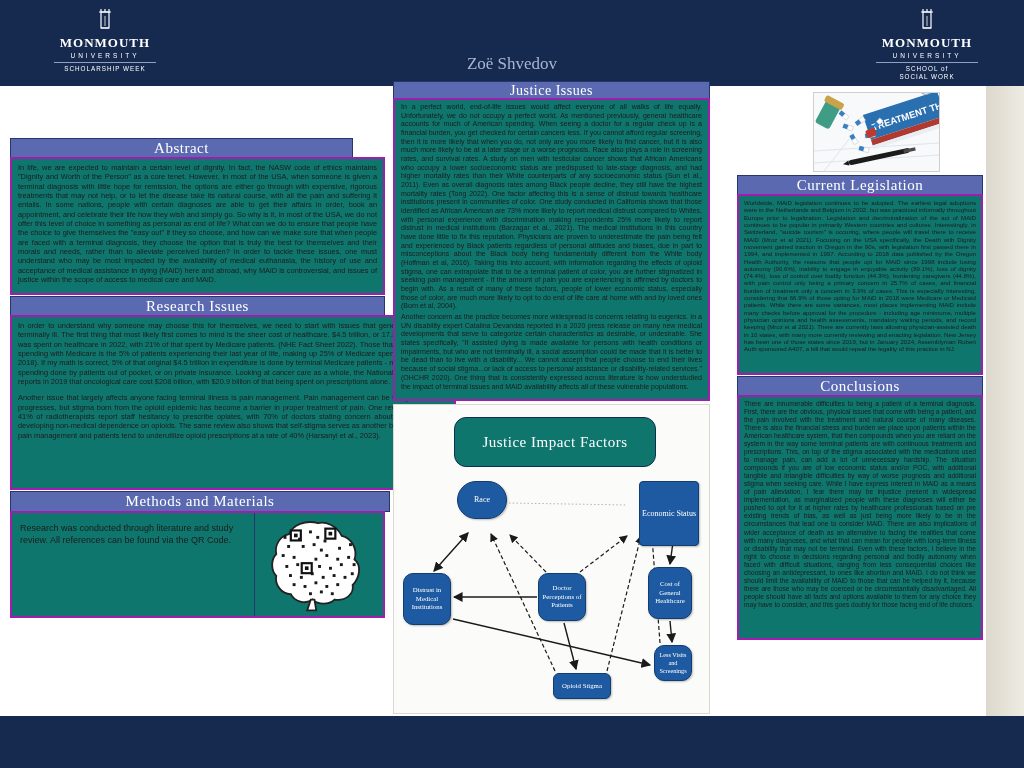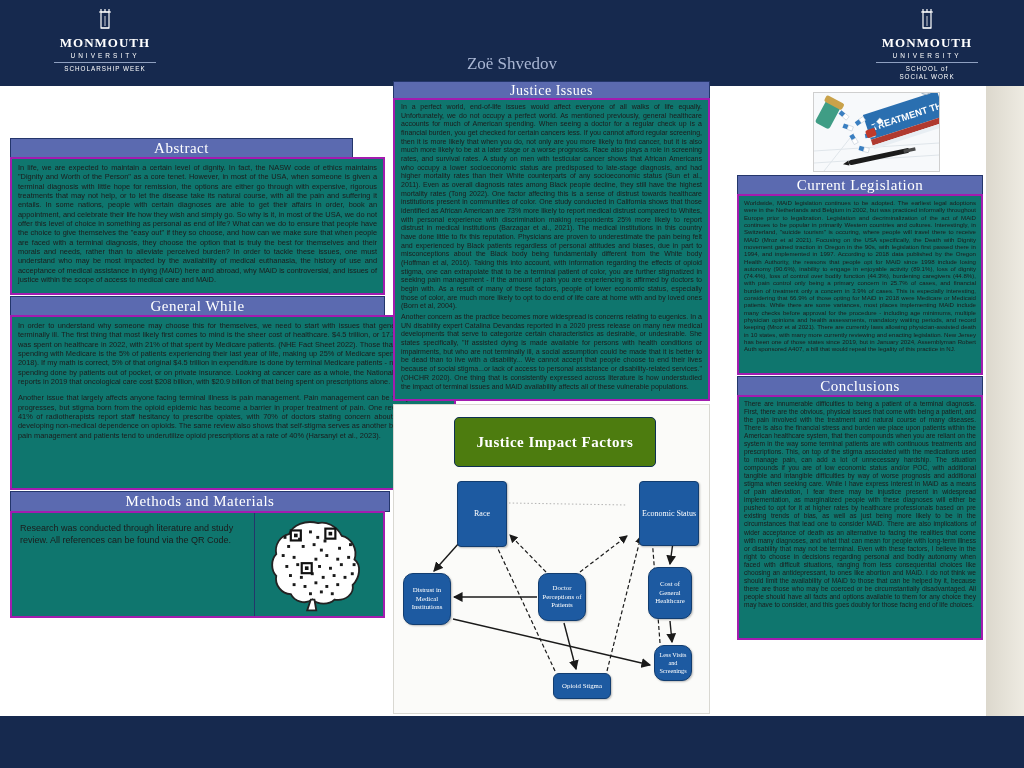--- a/index.html
+++ b/index.html
@@ -33,23 +33,23 @@
   .leg-col{font-size:6.1px;line-height:1.2;padding:3px 5px;}
   .con-col{font-size:6.6px;line-height:1.22;padding:3px 5px;}
   
   .methods-body{display:flex;padding:0;text-align:left;}
   .methods-text{flex:1;padding:10px 8px;font-size:9px;line-height:1.3;}
   .methods-img{width:128px;border-left:1px solid #24366b;display:flex;align-items:center;justify-content:center;}
   
   .diagram{position:absolute;left:393px;top:404px;width:317px;height:310px;
     background:#fbfbf9;border:1px solid #d9d8d2;box-sizing:border-box;}
   .diagram svg.lines{position:absolute;left:0;top:0;}
-  .dg-title{position:absolute;left:60px;top:12px;width:200px;height:48px;background:#4d7c0f;
-    border:1px solid #0e2f53;border-radius:5px;color:#fff;display:flex;align-items:center;justify-content:center;
-    font-family:"Liberation Serif","DejaVu Serif",serif;font-size:15px;font-weight:bold;letter-spacing:.5px;}
+  .dg-title{position:absolute;left:60px;top:12px;width:200px;height:48px;background:#0f766e;
+    border:1px solid #0e2f53;border-radius:12px;color:#fff;display:flex;align-items:center;justify-content:center;
+    font-family:"Liberation Serif","DejaVu Serif",serif;font-size:15px;font-weight:normal;letter-spacing:.5px;}
   .node{position:absolute;background:#1d5aa1;border:1.5px solid #123d70;border-radius:10px;color:#fff;
     display:flex;align-items:center;justify-content:center;text-align:center;
     font-family:"Liberation Serif","DejaVu Serif",serif;font-size:6.8px;line-height:1.25;padding:2px;box-sizing:border-box;
     box-shadow:1px 1px 2px rgba(0,0,0,.25);}
   
   .pills-img{position:absolute;left:813px;top:92px;width:125px;height:78px;border:1px solid #cfcfcf;
     background:#f6f8fa;overflow:hidden;}
 </style>
 </head>
 <body>
@@ -89,21 +89,21 @@
     </div>
   </div>
 
   <div class="edge-strip"></div>
 
   <div class="sec-head" style="left:10px;top:138px;width:343px;">Abstract</div>
   <div class="sec-body left-col" style="left:10px;top:157px;width:375px;height:138px;">
     <p>In life, we are expected to maintain a certain level of dignity. In fact, the NASW code of ethics maintains "Dignity and Worth of the Person" as a core tenet. However, in most of the USA, when someone is given a terminal diagnosis with little hope for remission, the options are either go through with expensive, rigorous treatments that may not help, or to let the disease take its natural course, with all the pain and suffering it entails. In some nations, people with certain diagnoses are able to get their affairs in order, book an appointment, and celebrate their life how they wish and simply go. So why is it, in most of the USA, we do not offer this level of choice in something as personal as end of life? What can we do to ensure that people have the choice to give themselves the "easy out" if they so choose, and how can we make sure that when people are faced with a terminal diagnosis, they choose the option that is truly the best for themselves and their morals and needs, rather than to alleviate perceived burden? In order to tackle these issues, one must understand who may be most impacted by the availability of medical euthanasia, the history of use and acceptance of medical assistance in dying (MAiD) here and abroad, why MAiD is controversial, and issues of justice within the scope of access to medical care and MAiD.</p>
   </div>
 
-  <div class="sec-head" style="left:10px;top:296px;width:375px;">General While</div>
+  <div class="sec-head" style="left:10px;top:296px;width:375px;">Research Issues</div>
   <div class="sec-body left-col" style="left:10px;top:315px;width:446px;height:175px;">
     <p>In order to understand why someone may choose this for themselves, we need to start with issues that generally plague the terminally ill. The first thing that most likely first comes to mind is the sheer cost of healthcare. $4.5 trillion, or 17.3% of USA GDP, was spent on healthcare in 2022, with 21% of that spent by Medicare patients. (NHE Fact Sheet 2022). Those that spend the most spending with Medicare is the 5% of patients experiencing their last year of life, making up 25% of Medicare spending (Einav et al 2018). If my math is correct, 5% of that original $4.5 trillion in expenditure is done by terminal Medicare patients - not accounting for spending done by patients out of pocket, or on private insurance. Looking at cancer care as a whole, the National Cancer Institute reports in 2019 that oncological care cost $208 billion, with $20.9 billion of that being spent on prescriptions alone.</p>
     <p>Another issue that largely affects anyone facing terminal illness is pain management. Pain management can be tricky as disease progresses, but stigma born from the opioid epidemic has become a barrier in proper treatment of pain. One review reveals that 41% of radiotherapists report staff hesitancy to prescribe opiates, with 70% of doctors stating concern about cancer patients developing non-medical dependence on opioids. The same review also shows that self-stigma serves as another barrier to effective pain management and patients tend to underutilize opioid prescriptions at a rate of 40% (Harsanyi et al., 2023).</p>
   </div>
 
   <div class="sec-head" style="left:10px;top:491px;width:380px;">Methods and Materials</div>
   <div class="sec-body methods-body" style="left:10px;top:511px;width:375px;height:107px;">
     <div class="methods-text">Research was conducted through literature and study review. All references can be found via the QR Code.</div>
     <div class="methods-img">
       <svg width="100" height="96" viewBox="0 0 110 104">
@@ -192,21 +192,21 @@
       <line x1="280" y1="130" x2="276" y2="159" stroke="#1a1a1a" stroke-width="1.4" marker-end="url(#ah)"></line>
       <line x1="276" y1="216" x2="278" y2="237" stroke="#1a1a1a" stroke-width="1.4" marker-end="url(#ah)"></line>
 
       <line x1="152" y1="167" x2="116" y2="130" stroke="#1a1a1a" stroke-width="1.2" stroke-dasharray="4 2.5" marker-end="url(#ah)"></line>
       <line x1="186" y1="167" x2="233" y2="131" stroke="#1a1a1a" stroke-width="1.2" stroke-dasharray="4 2.5" marker-end="url(#ah)"></line>
       <line x1="161" y1="266" x2="97" y2="129" stroke="#1a1a1a" stroke-width="1.2" stroke-dasharray="4 2.5" marker-end="url(#ah)"></line>
       <line x1="213" y1="266" x2="247" y2="131" stroke="#1a1a1a" stroke-width="1.2" stroke-dasharray="4 2.5" marker-end="url(#ah)"></line>
       <line x1="266" y1="238" x2="258" y2="132" stroke="#1a1a1a" stroke-width="1.2" stroke-dasharray="4 2.5" marker-end="url(#ah)"></line>
     </svg>
     <div class="dg-title">Justice Impact Factors</div>
-    <div class="node" style="left:63px;top:76px;width:50px;height:66px;border-radius:4px;font-size:8px;">Race</div>
+    <div class="node" style="left:63px;top:76px;width:50px;height:38px;border-radius:19px;font-size:8px;">Race</div>
     <div class="node" style="left:245px;top:76px;width:60px;height:65px;border-radius:4px;font-size:8px;">Economic Status</div>
     <div class="node" style="left:9px;top:168px;width:48px;height:52px;">Distrust in Medical Institutions</div>
     <div class="node" style="left:144px;top:168px;width:48px;height:48px;">Doctor Perceptions of Patients</div>
     <div class="node" style="left:254px;top:162px;width:44px;height:52px;">Cost of General Healthcare</div>
     <div class="node" style="left:260px;top:240px;width:38px;height:36px;font-size:6.2px;">Less Visits and Screenings</div>
     <div class="node" style="left:159px;top:268px;width:58px;height:26px;border-radius:6px;">Opioid Stigma</div>
   </div>
 
   <div class="pills-img">
     <svg width="125" height="78" viewBox="0 0 125 78">

